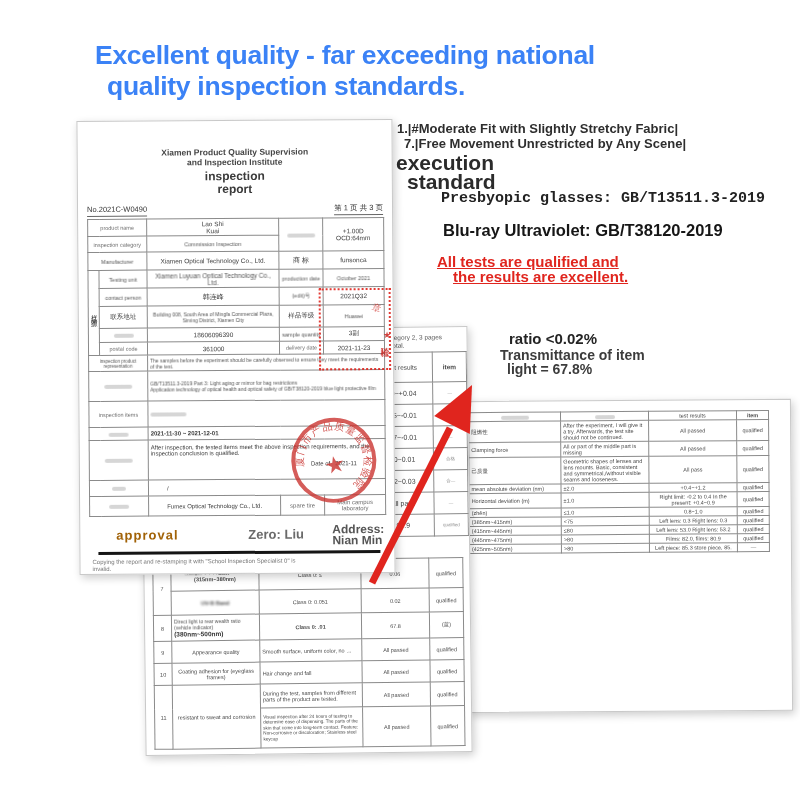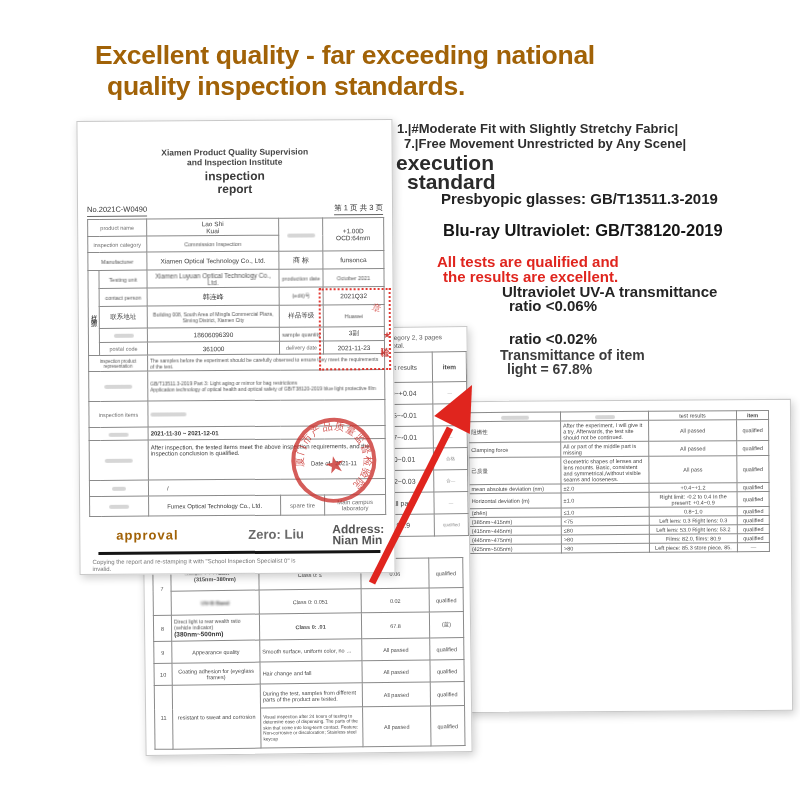--- a/index.html
+++ b/index.html
@@ -1,29 +1,29 @@
 <!DOCTYPE html>
 <html><head>
 <meta charset="utf-8">
 <style>
   html,body{margin:0;padding:0;background:#fff;}
   #canvas{position:relative;width:800px;height:800px;background:#fff;overflow:hidden;
     font-family:"Liberation Sans",sans-serif;}
   
   .title{position:absolute;left:95px;top:40px;font-size:26.5px;font-weight:bold;
-    color:#a16207;line-height:31px;letter-spacing:-.3px;margin:0;}
+    color:#3b82f6;line-height:31px;letter-spacing:-.3px;margin:0;}
   .title .ind{margin-left:12px;}
   .fit{position:absolute;left:397px;top:121px;font-size:13px;font-weight:bold;color:#2e2e2e;line-height:15px;}
   .fit .ind{margin-left:7px;}
   .exec{position:absolute;left:396px;top:153px;font-size:21px;font-weight:bold;color:#2b2b2b;line-height:19px;}
   .exec .ind{margin-left:11px;}
-  .std1{position:absolute;left:441px;top:190px;font-size:15px;font-weight:bold;color:#222;}
+  .std1{position:absolute;left:441px;top:190px;font-size:15px;font-weight:bold;color:#222;font-family:Liberation Mono, monospace;}
   .std2{position:absolute;left:443px;top:221px;font-size:16.5px;font-weight:bold;color:#161616;}
-  .redclaim{position:absolute;left:437px;top:254px;font-size:15px;font-weight:bold;color:#e0251e;line-height:15px;}
-  .redclaim .ind{margin-left:6px;}
+  .redclaim{position:absolute;left:437px;top:254px;font-size:15px;font-weight:bold;color:#e0251e;line-height:15px;text-decoration:underline;}
+  .redclaim .ind{margin-left:16px;}
   .uv{position:absolute;font-size:15px;font-weight:bold;color:#242424;line-height:14px;}
   .uv .ind{margin-left:7px;}
   .uva{left:502px;top:285px;}
   .uvb{left:502px;top:318px;}
   .blue{left:500px;top:348px;font-size:14px;color:#3c3c3c;}
   
   .doc{position:absolute;background:#fff;border:1px solid #c9c9c9;
     box-shadow:2px 3px 9px rgba(0,0,0,.20);overflow:hidden;}
   .doc-left{left:78px;top:120px;width:314px;height:452px;transform:rotate(-.4deg);z-index:4;}
   .doc-mid{left:143px;top:328px;width:325px;height:424px;transform:rotate(-.7deg);z-index:2;}
@@ -86,21 +86,20 @@
 
 <div id="canvas">
 
   <h1 class="title"><span>Excellent quality - far exceeding national</span><br><span class="ind">quality inspection standards.</span></h1>
 
   <div class="fit"><span>1.|#Moderate Fit with Slightly Stretchy Fabric|</span><br><span class="ind">7.|Free Movement Unrestricted by Any Scene|</span></div>
   <div class="exec"><span>execution</span><br><span class="ind">standard</span></div>
   <div class="std1">Presbyopic glasses: GB/T13511.3-2019</div>
   <div class="std2">Blu-ray Ultraviolet: GB/T38120-2019</div>
   <div class="redclaim"><span>All tests are qualified and</span><br><span class="ind">the results are excellent.</span></div>
-  <div class="uv uva"><span>Ultraviolet UV-A transmittance</span><br><span class="ind">ratio &lt;0.06%</span></div>
   <div class="uv uvb"><br><span class="ind">ratio &lt;0.02%</span></div>
   <div class="uv blue"><span>Transmittance of item</span><br><span class="ind">light = 67.8%</span></div>
 
   <section class="doc doc-right">
     <table class="rtable">
       <colgroup>
           <col style="width:92px">
           <col style="width:88px">
           <col style="width:88px">
           <col style="width:32px">

